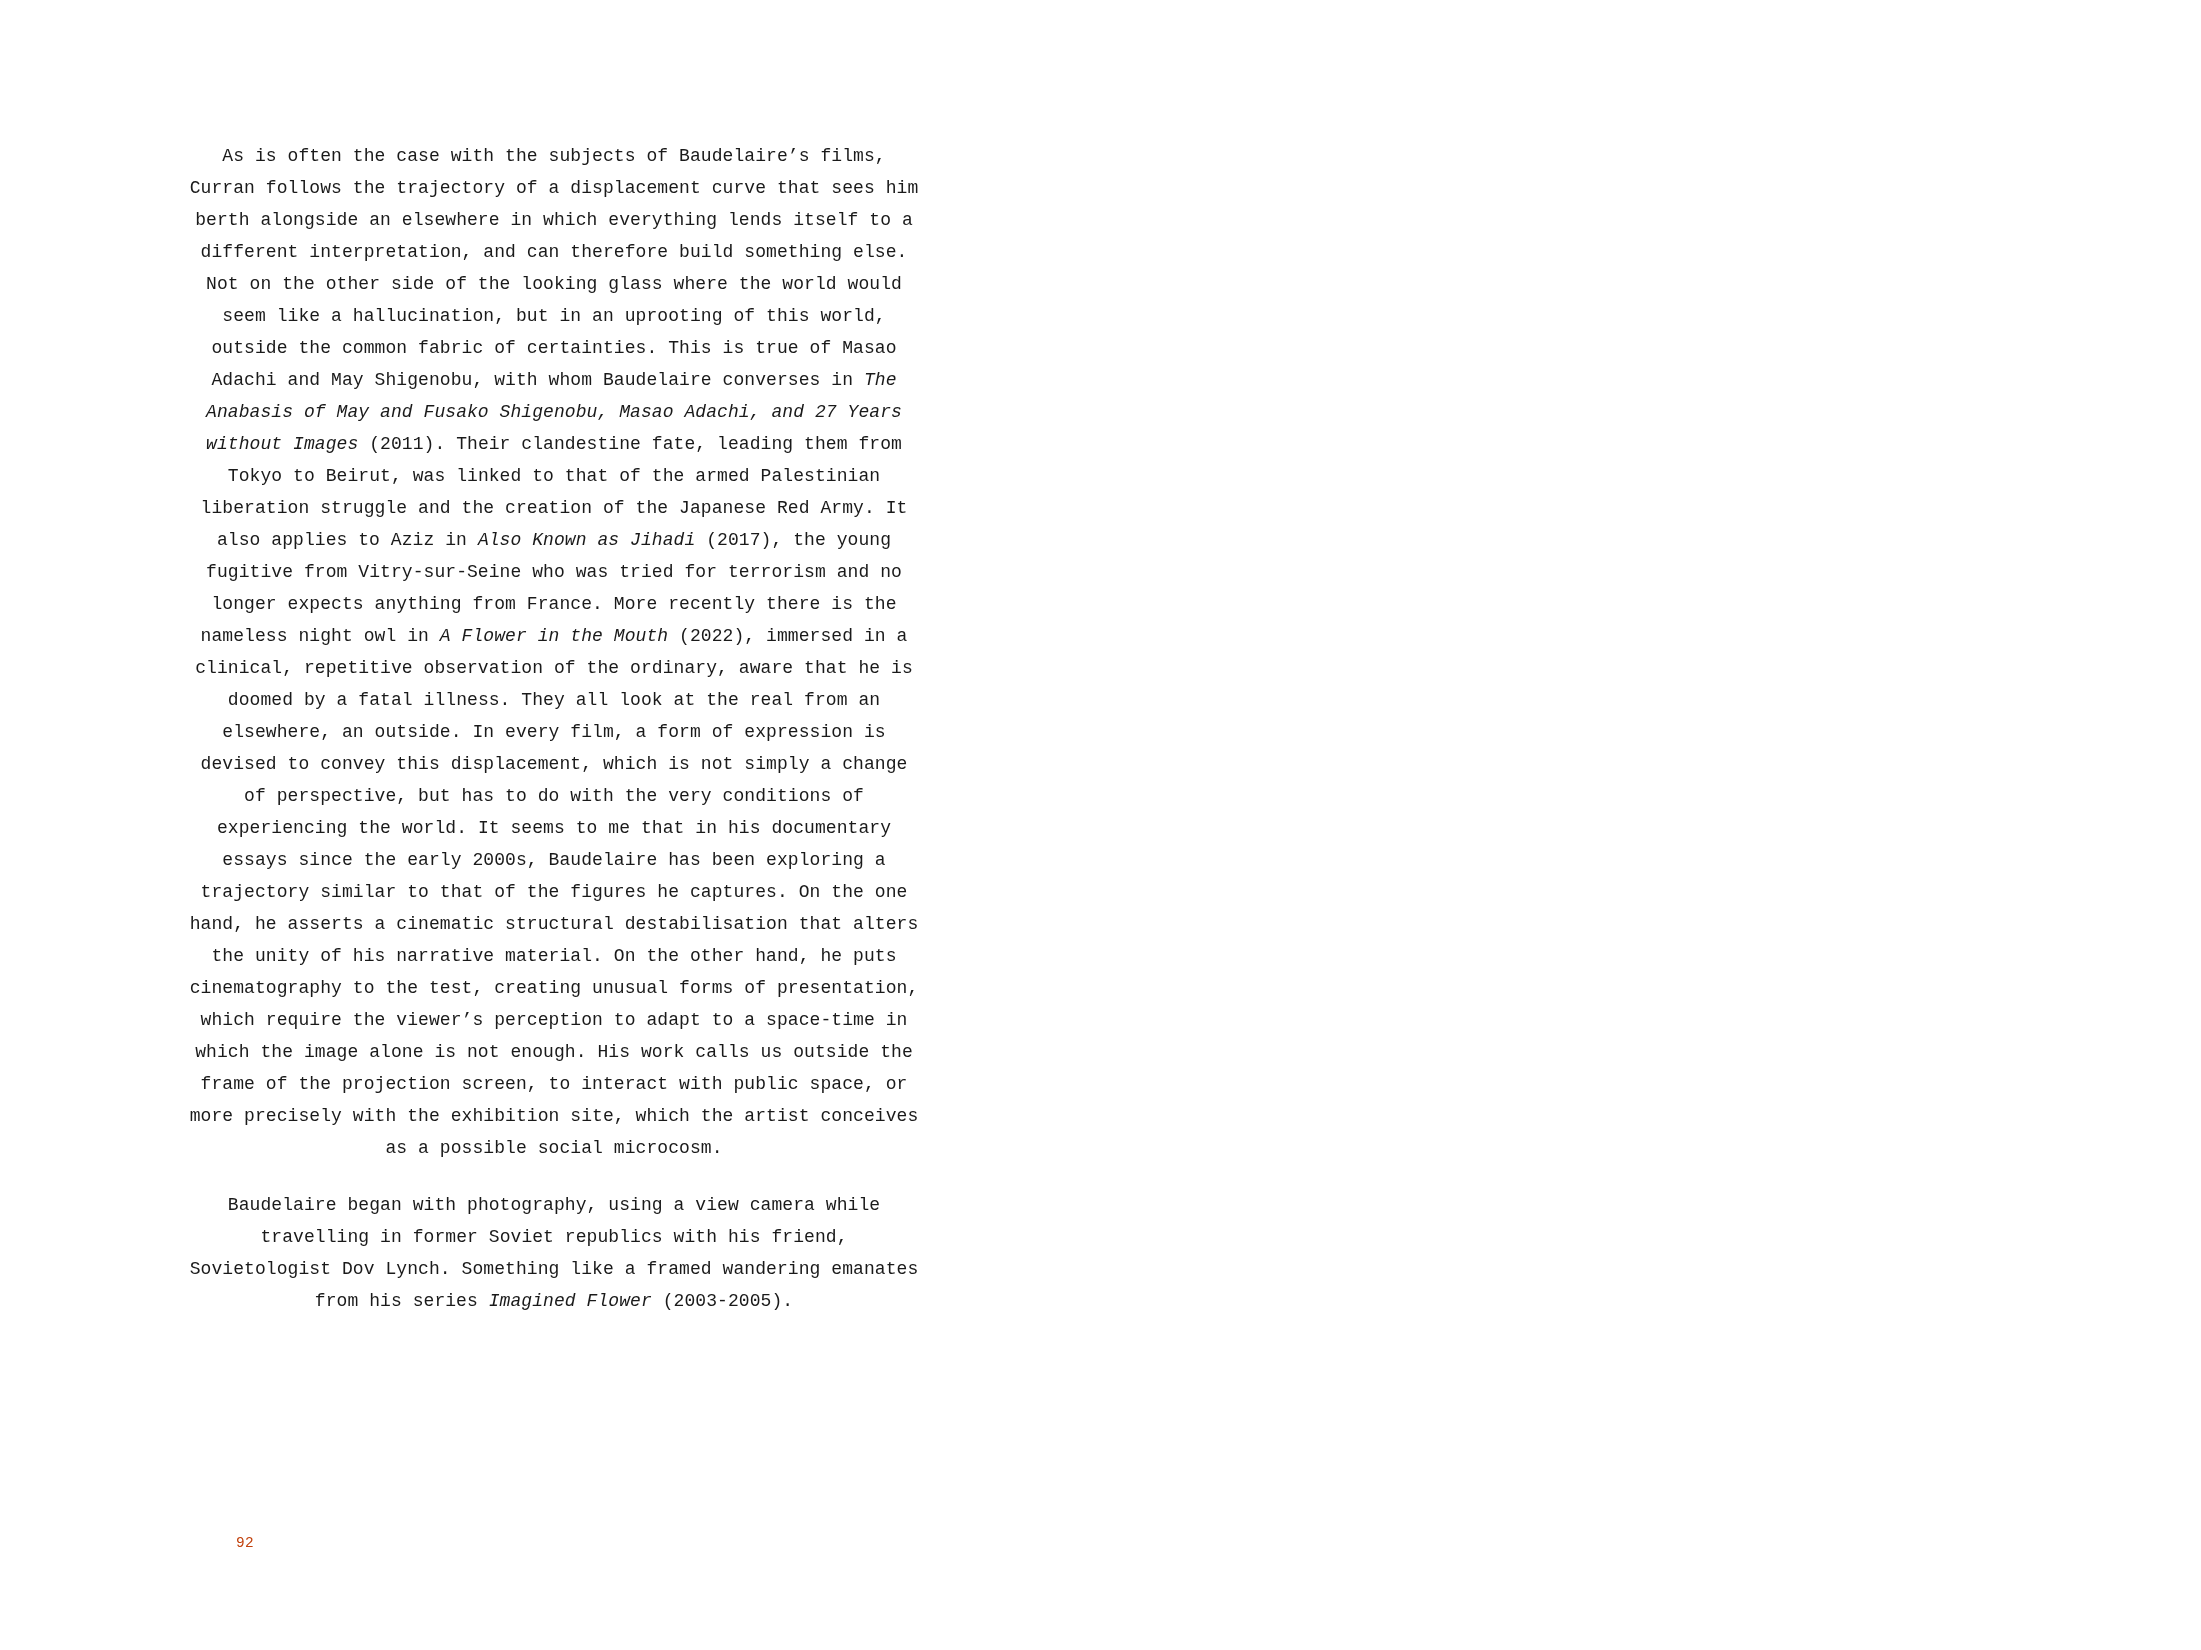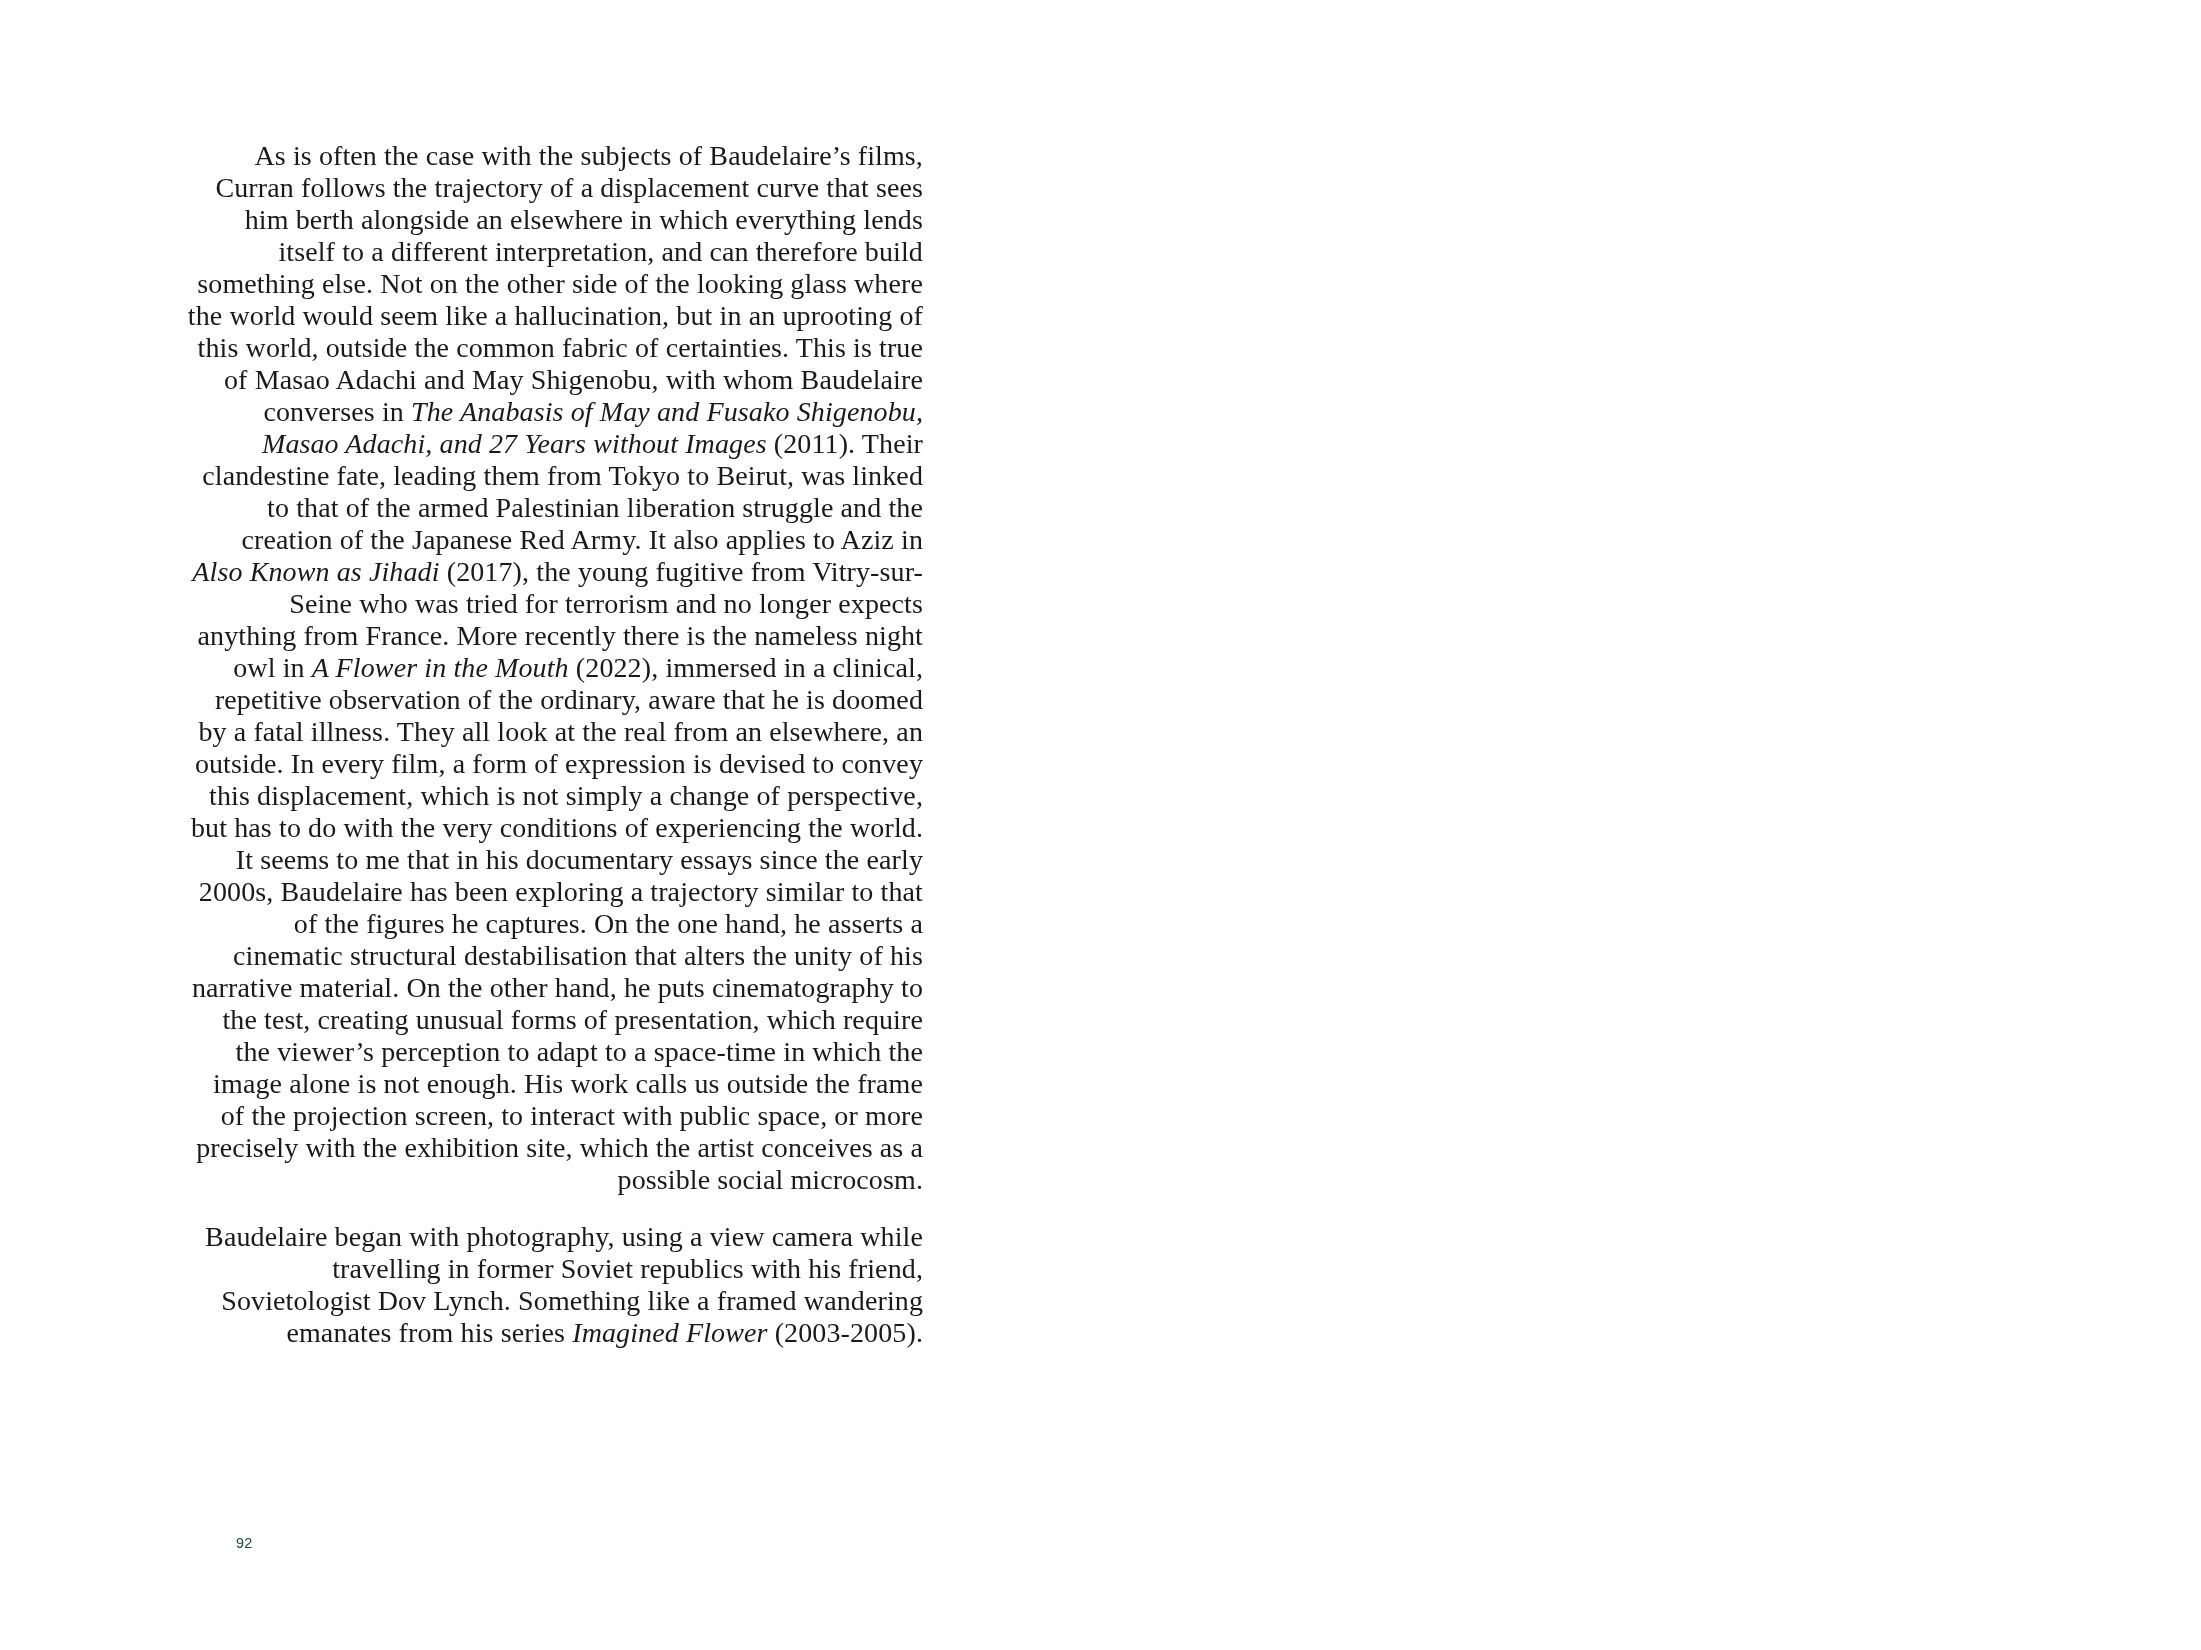--- a/index.html
+++ b/index.html
@@ -31,36 +31,37 @@
 
   .col {
     position: absolute;
     top: 140px;
     width: 738px;
   }
   .page-left .col  { left: 185px; }
 
   p.body {
     margin: 0 0 24.5px 0;
-    font-size: 28px;
+    font-size: 18px;
     line-height: 32px;
-    text-align: right;
+    text-align: center;
     letter-spacing: 0.004em;
     font-weight: 400;
+    font-family: Liberation Mono, monospace;
   }
   p.body:last-child { margin-bottom: 0; }
 
   em { font-style: italic; }
 
   .folio {
     position: absolute;
     bottom: 100px;
-    font-family: Liberation Sans, sans-serif;
+    font-family: Liberation Mono, monospace;
     font-size: 14.4px;
-    color: #14532d;
+    color: #c2410c;
     letter-spacing: 0.02em;
   }
   .page-left .folio  { left: 236px; }
 </style>
 </head>
 <body>
 
 <div class="spread">
 
   <div class="page page-left">

